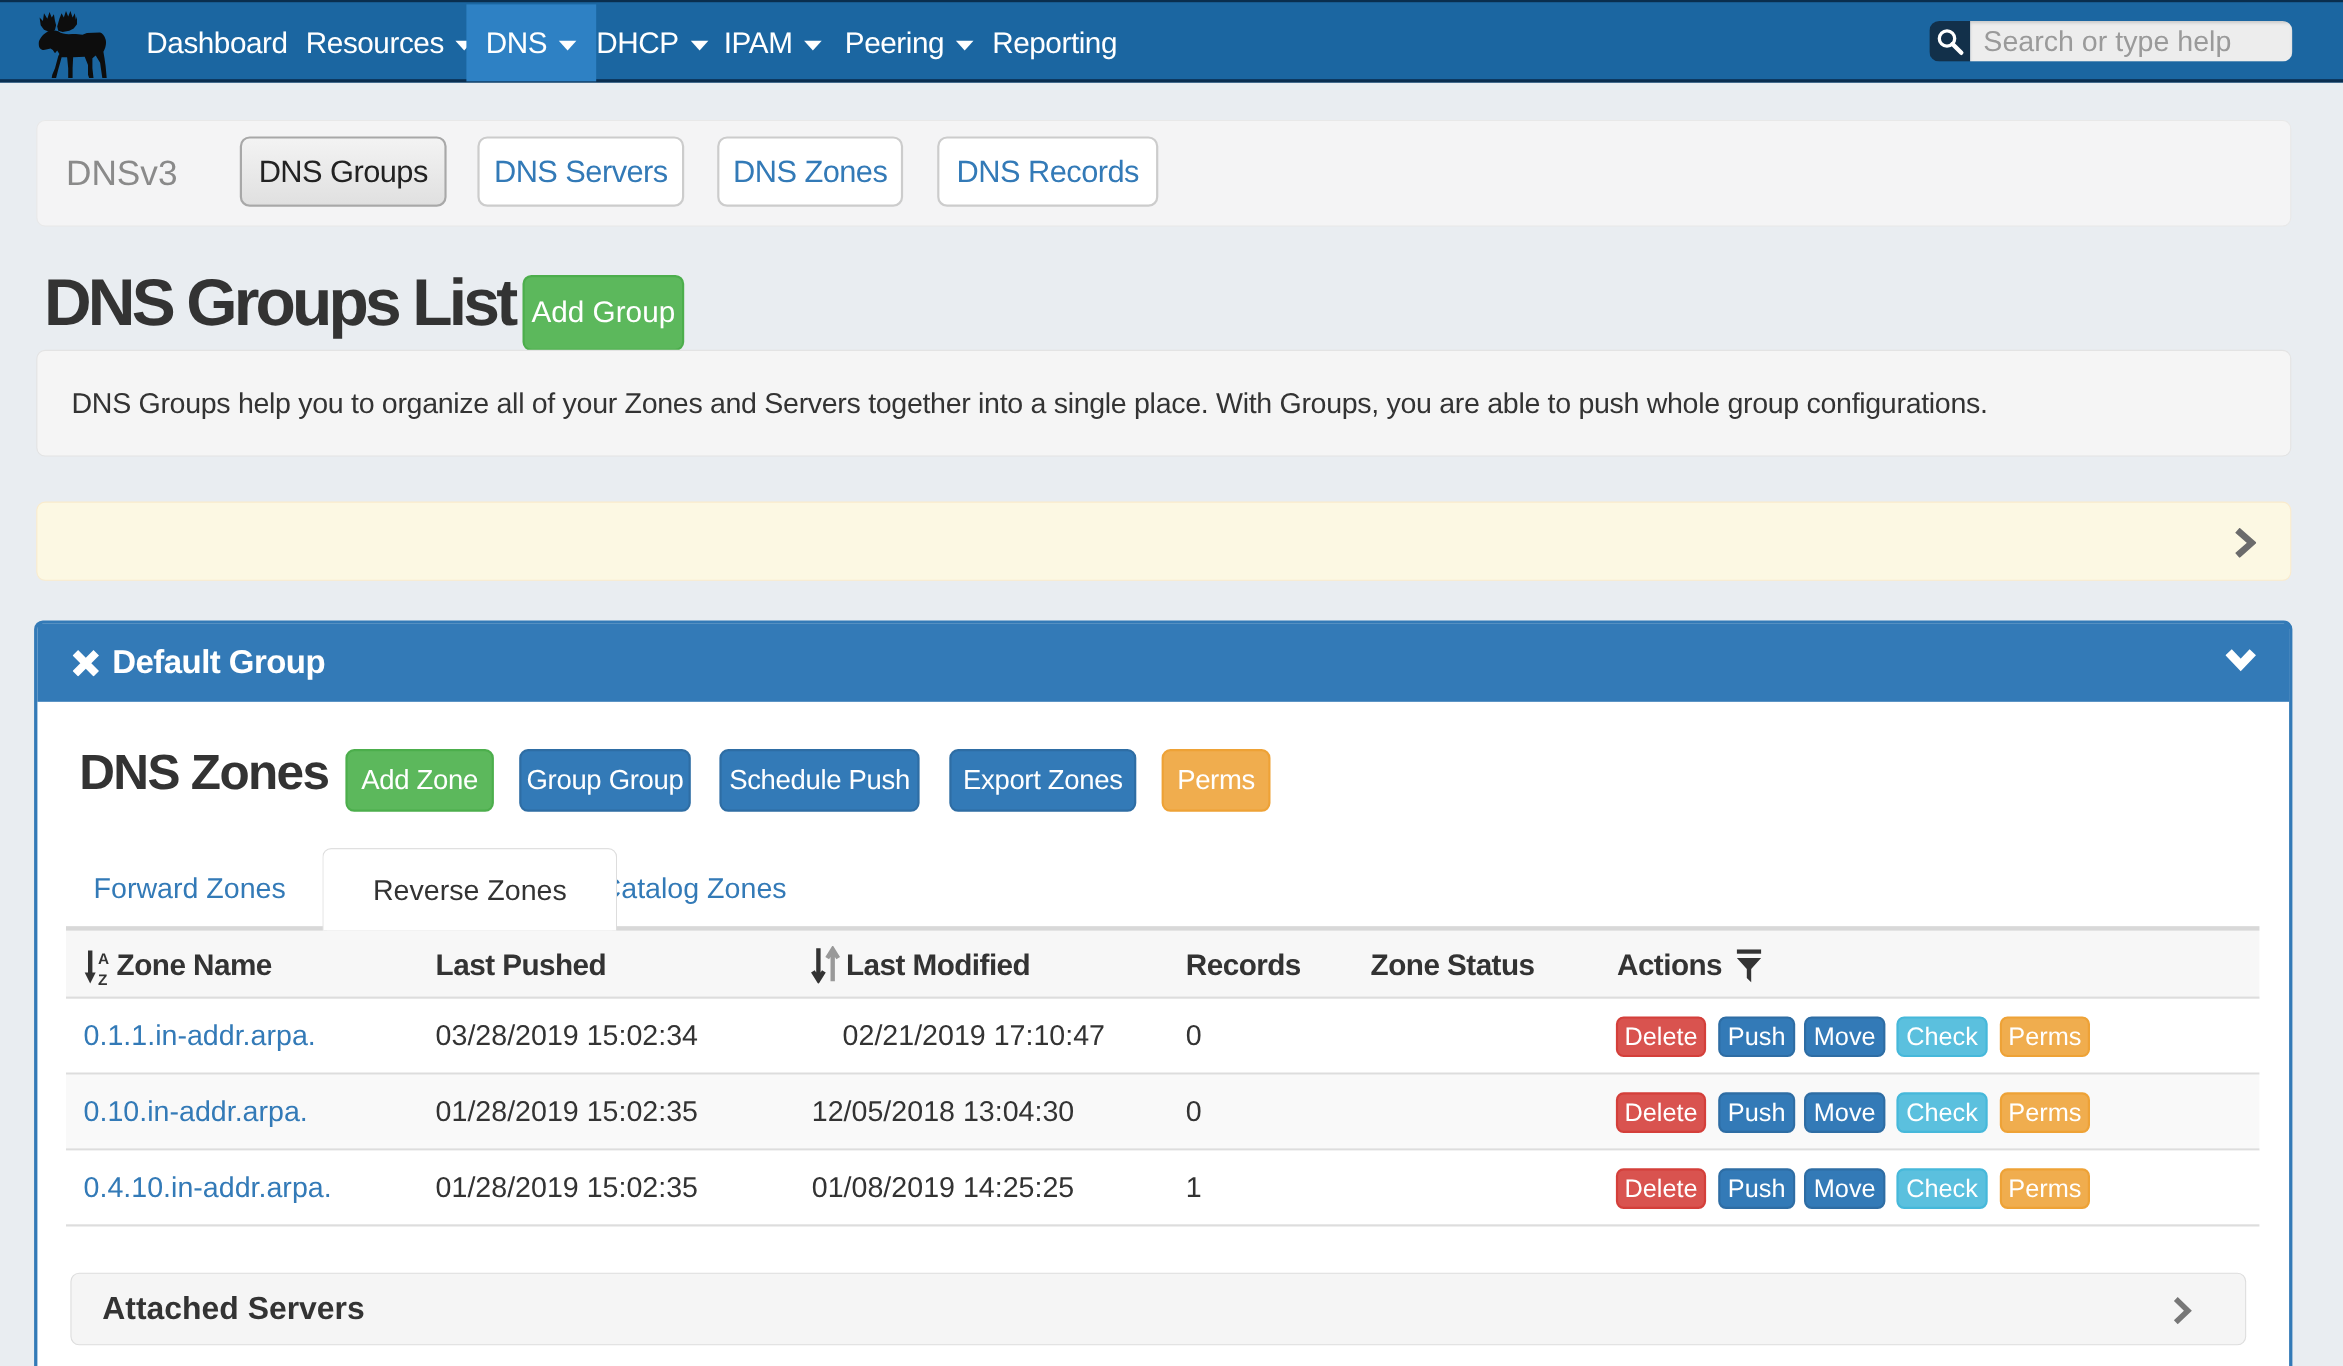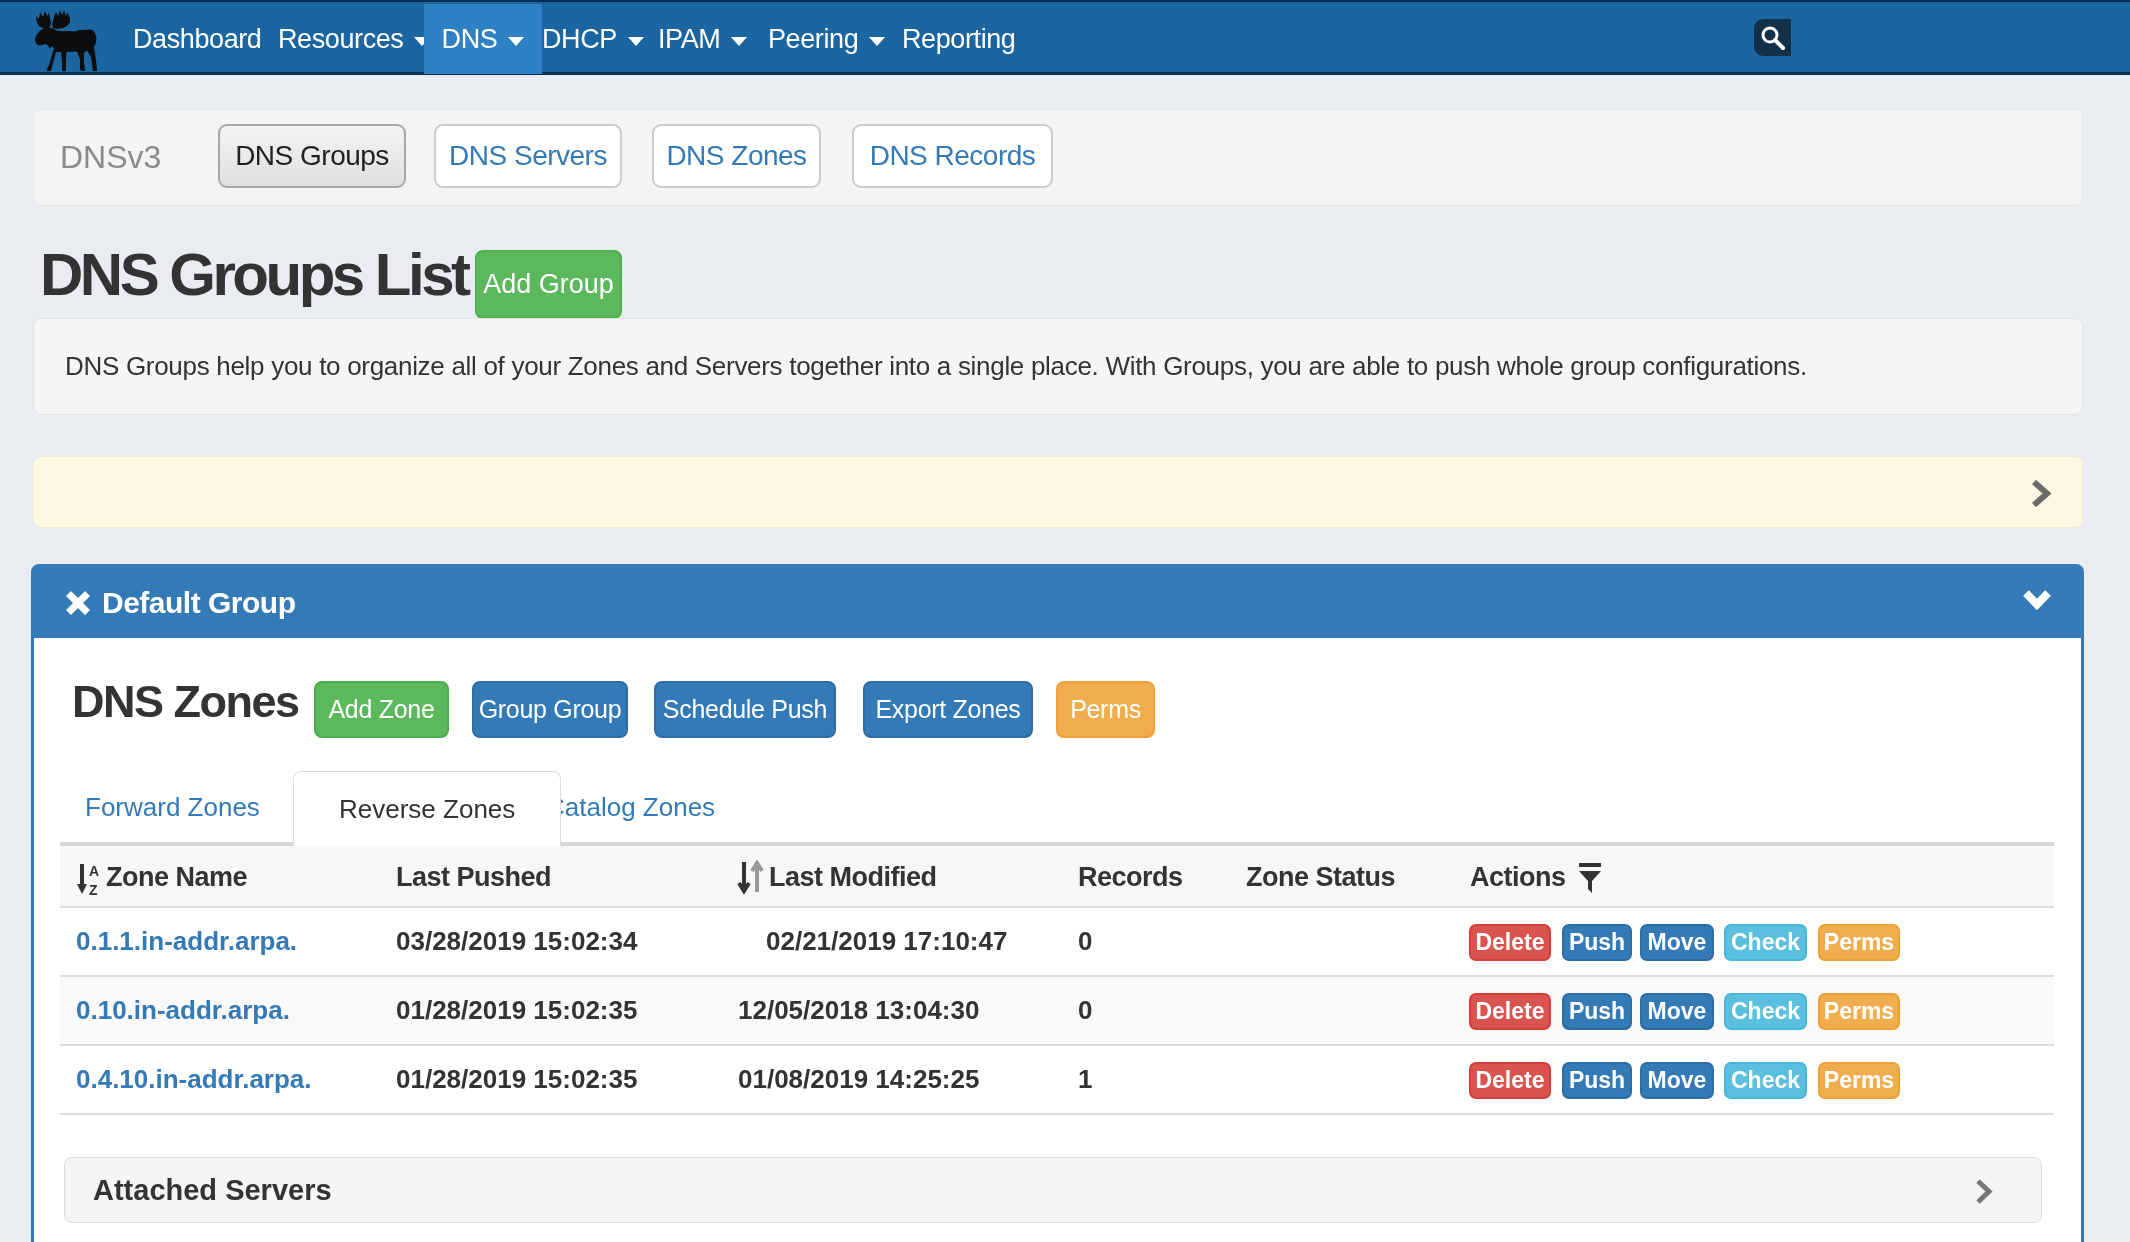--- a/index.html
+++ b/index.html
@@ -67,21 +67,21 @@
 
 .tab-link { position:absolute; top:771px; height:73px; display:flex; align-items:center; padding:0 30px;
   font-size:26px; color:#337ab7; }
 .tab-active { position:absolute; top:771px; height:75px; background:#fff; border:1px solid #ddd;
   border-bottom:none; border-radius:8px 8px 0 0; display:flex; align-items:center; padding:0 45px;
   font-size:26px; color:#333; z-index:2; }
 
 
 .thead { position:absolute; left:60px; top:842px; width:1994px; height:66px; background:#f7f7f7;
   border-top:4px solid #d8d8d8; border-bottom:2px solid #ddd; }
-.trow { position:absolute; left:60px; width:1994px; height:69px; border-bottom:2px solid #ddd;font-weight:bold; }
+.trow { position:absolute; left:60px; width:1994px; height:69px; border-bottom:2px solid #ddd; }
 .th { position:absolute; font-weight:bold; font-size:27px; color:#333; top:16px; letter-spacing:-0.5px; }
 .td { position:absolute; font-size:26px; color:#333; top:18px; }
 .td a { color:#337ab7; }
 .abtn { position:absolute; top:16px; height:37px; font-size:23px; border-radius:7px; }
 
 
 .attached { position:absolute; left:64px; top:1157px; width:1978px; height:66px; background:#f5f5f5;
   border:1px solid #ddd; border-radius:8px; display:flex; align-items:center; }
 .attached b { margin-left:28px; font-size:29px; color:#333; }
 </style>
@@ -101,20 +101,21 @@
   <div class="nav-item" style="left:658px;">IPAM<span class="caret"></span></div>
   <div class="nav-item" style="left:768px;">Peering<span class="caret"></span></div>
   <div class="nav-item" style="left:902px;">Reporting</div>
   <div class="search">
     <div class="search-icon">
       <svg width="26" height="26" viewBox="0 0 26 26">
           <circle cx="10" cy="10" r="7" fill="none" stroke="#fff" stroke-width="3"></circle>
           <line x1="15" y1="15" x2="23" y2="23" stroke="#fff" stroke-width="4" stroke-linecap="round"></line>
         </svg>
     </div>
+    <div class="search-input">Search or type help</div>
   </div>
 </div>
 
 <div class="dnsbar">
   <div class="dnsbar-label">DNSv3</div>
 </div>
 <div class="tbtn active" style="left:218px; width:188px;">DNS Groups</div>
 <div class="tbtn plain" style="left:434px; width:188px;">DNS Servers</div>
 <div class="tbtn plain" style="left:652px; width:169px;">DNS Zones</div>
 <div class="tbtn plain" style="left:852px; width:201px;">DNS Records</div>

